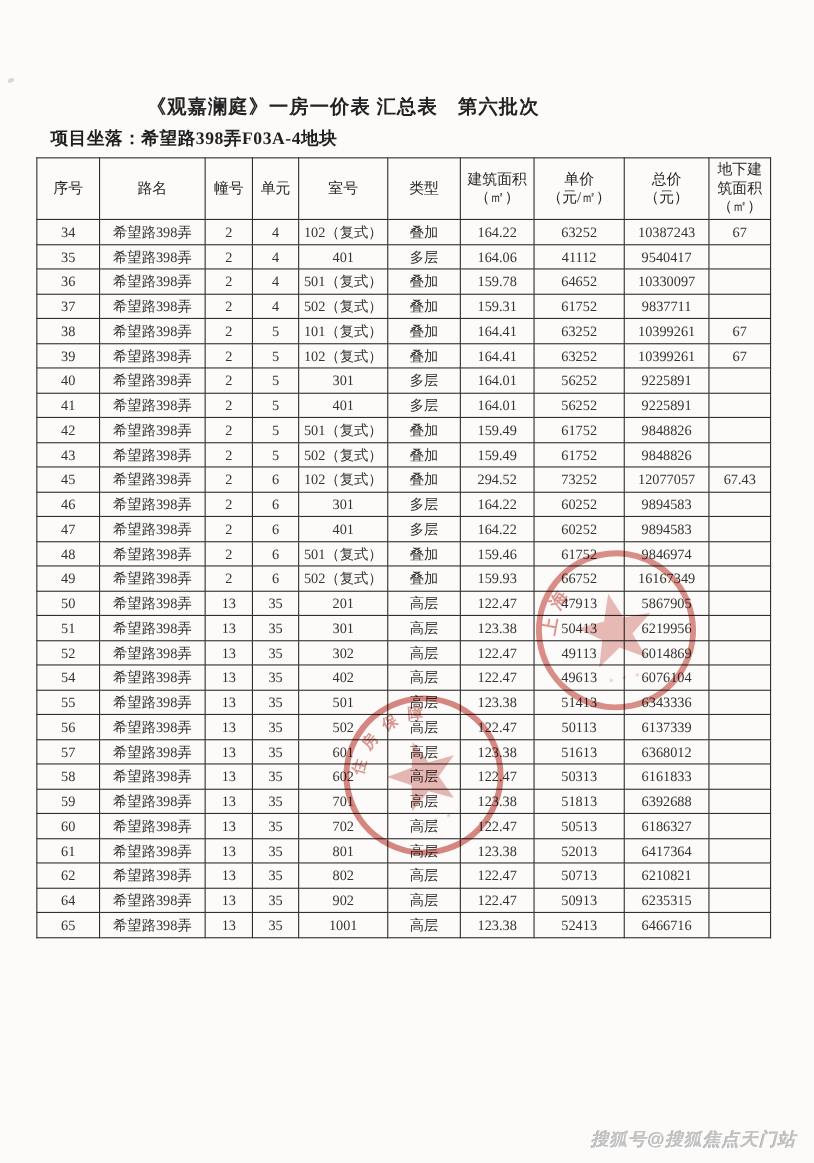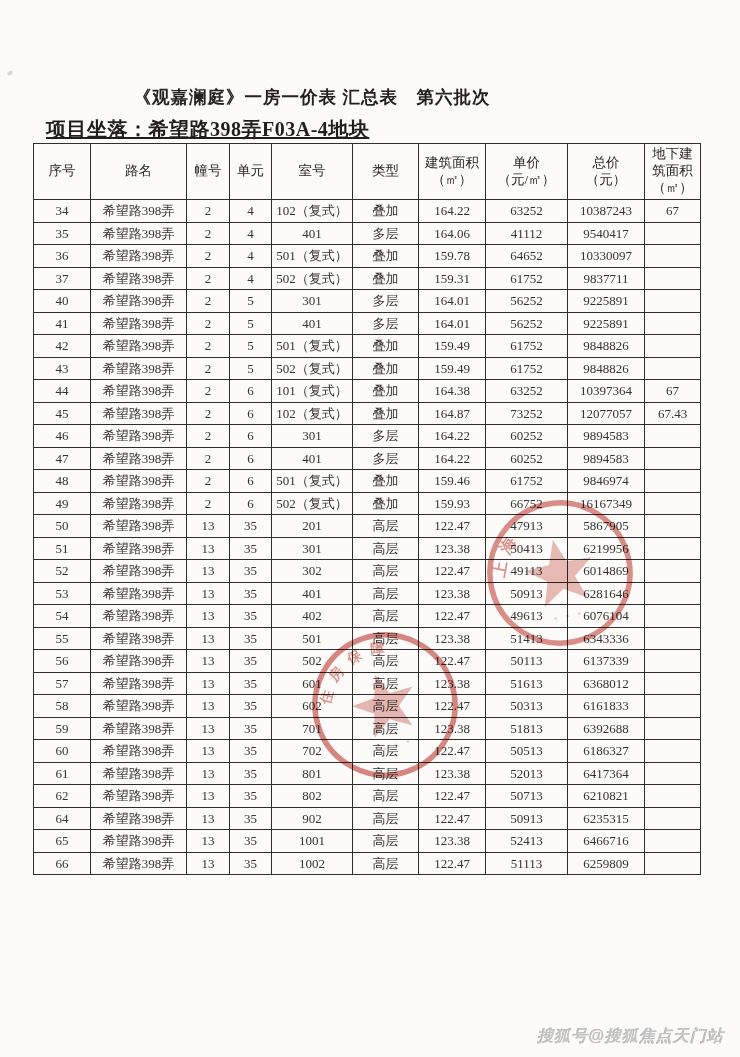--- a/index.html
+++ b/index.html
@@ -20,25 +20,24 @@
     top:85px;left:0;width:624px;
     text-align:center;
     font-size:17.5px;
     font-weight:bold;
     letter-spacing:1px;
     color:#222;
   }
   .doc-subtitle{
     position:absolute;
     top:116px;left:46px;
-    font-size:20px;
+    font-size:16px;
     font-weight:bold;
     color:#1f1f1f;
     letter-spacing:0.5px;
-    text-decoration:underline;
   }
   table.price-table{
     position:absolute;
     left:33px;top:143px;
     width:667px;
     border-collapse:collapse;
     table-layout:fixed;
   }
   .price-table th, .price-table td{
     border:1.6px solid #2f2f2f;
@@ -174,20 +173,44 @@
           <td>2</td>
           <td>4</td>
           <td>502（复式）</td>
           <td>叠加</td>
           <td>159.31</td>
           <td>61752</td>
           <td>9837711</td>
           <td></td>
         </tr>
         <tr>
+          <td>38</td>
+          <td>希望路398弄</td>
+          <td>2</td>
+          <td>5</td>
+          <td>101（复式）</td>
+          <td>叠加</td>
+          <td>164.41</td>
+          <td>63252</td>
+          <td>10399261</td>
+          <td>67</td>
+        </tr>
+        <tr>
+          <td>39</td>
+          <td>希望路398弄</td>
+          <td>2</td>
+          <td>5</td>
+          <td>102（复式）</td>
+          <td>叠加</td>
+          <td>164.41</td>
+          <td>63252</td>
+          <td>10399261</td>
+          <td>67</td>
+        </tr>
+        <tr>
           <td>40</td>
           <td>希望路398弄</td>
           <td>2</td>
           <td>5</td>
           <td>301</td>
           <td>多层</td>
           <td>164.01</td>
           <td>56252</td>
           <td>9225891</td>
           <td></td>
@@ -222,39 +245,27 @@
           <td>2</td>
           <td>5</td>
           <td>502（复式）</td>
           <td>叠加</td>
           <td>159.49</td>
           <td>61752</td>
           <td>9848826</td>
           <td></td>
         </tr>
         <tr>
-          <td>44</td>
-          <td>希望路398弄</td>
-          <td>2</td>
-          <td>6</td>
-          <td>101（复式）</td>
-          <td>叠加</td>
-          <td>164.38</td>
-          <td>63252</td>
-          <td>10397364</td>
-          <td>67</td>
-        </tr>
-        <tr>
           <td>45</td>
           <td>希望路398弄</td>
           <td>2</td>
           <td>6</td>
           <td>102（复式）</td>
           <td>叠加</td>
-          <td>164.87</td>
+          <td>294.52</td>
           <td>73252</td>
           <td>12077057</td>
           <td>67.43</td>
         </tr>
         <tr>
           <td>46</td>
           <td>希望路398弄</td>
           <td>2</td>
           <td>6</td>
           <td>301</td>
@@ -330,32 +341,20 @@
           <td>13</td>
           <td>35</td>
           <td>302</td>
           <td>高层</td>
           <td>122.47</td>
           <td>49113</td>
           <td>6014869</td>
           <td></td>
         </tr>
         <tr>
-          <td>53</td>
-          <td>希望路398弄</td>
-          <td>13</td>
-          <td>35</td>
-          <td>401</td>
-          <td>高层</td>
-          <td>123.38</td>
-          <td>50913</td>
-          <td>6281646</td>
-          <td></td>
-        </tr>
-        <tr>
           <td>54</td>
           <td>希望路398弄</td>
           <td>13</td>
           <td>35</td>
           <td>402</td>
           <td>高层</td>
           <td>122.47</td>
           <td>49613</td>
           <td>6076104</td>
           <td></td>
@@ -471,32 +470,20 @@
         <tr>
           <td>65</td>
           <td>希望路398弄</td>
           <td>13</td>
           <td>35</td>
           <td>1001</td>
           <td>高层</td>
           <td>123.38</td>
           <td>52413</td>
           <td>6466716</td>
-          <td></td>
-        </tr>
-        <tr>
-          <td>66</td>
-          <td>希望路398弄</td>
-          <td>13</td>
-          <td>35</td>
-          <td>1002</td>
-          <td>高层</td>
-          <td>122.47</td>
-          <td>51113</td>
-          <td>6259809</td>
           <td></td>
         </tr>
       </tbody>
   </table>
 
   <svg class="stamp" style="left:480px;top:493px;" width="160" height="160" viewBox="0 0 160 160">
     <defs>
       <path id="arcU" d="M 24 84 A 56 56 0 0 1 136 84"></path>
     </defs>
     <g transform="rotate(-12 80 80)" opacity="0.78">

